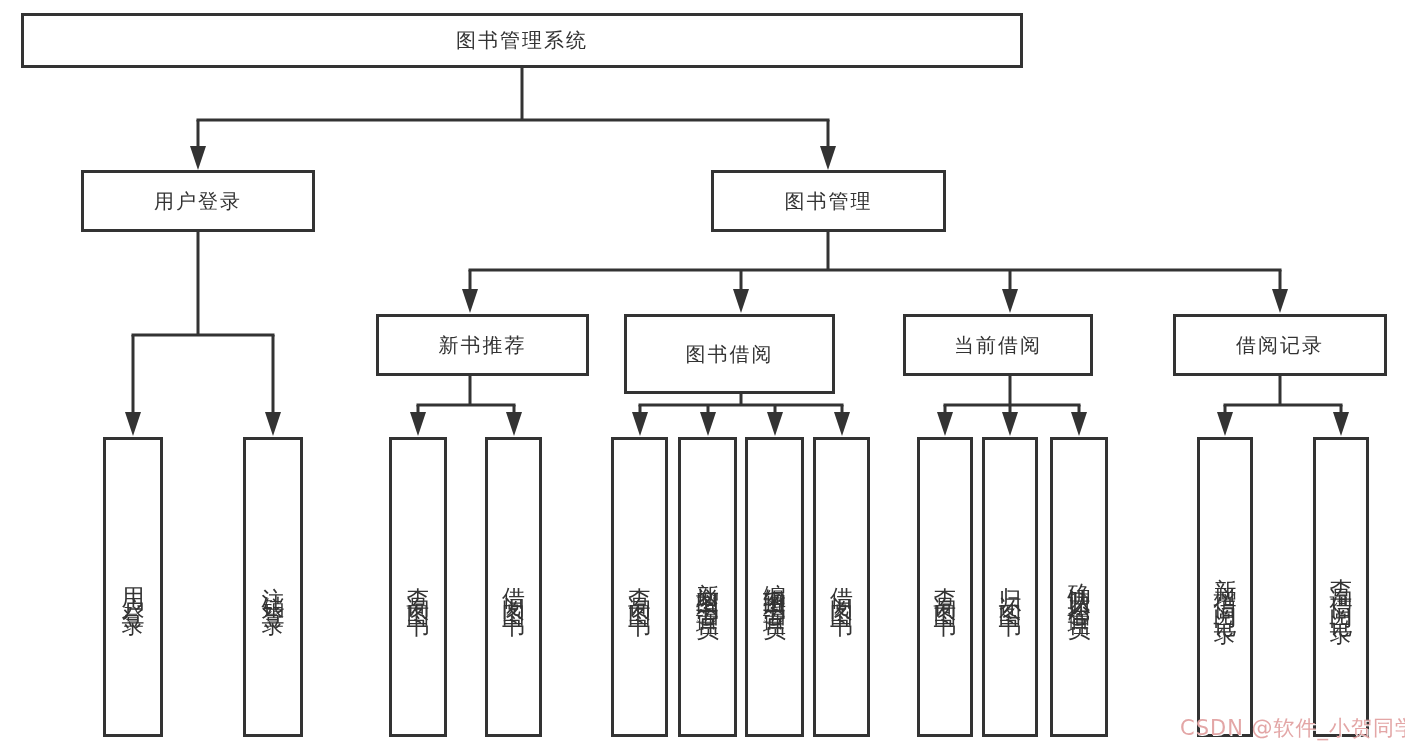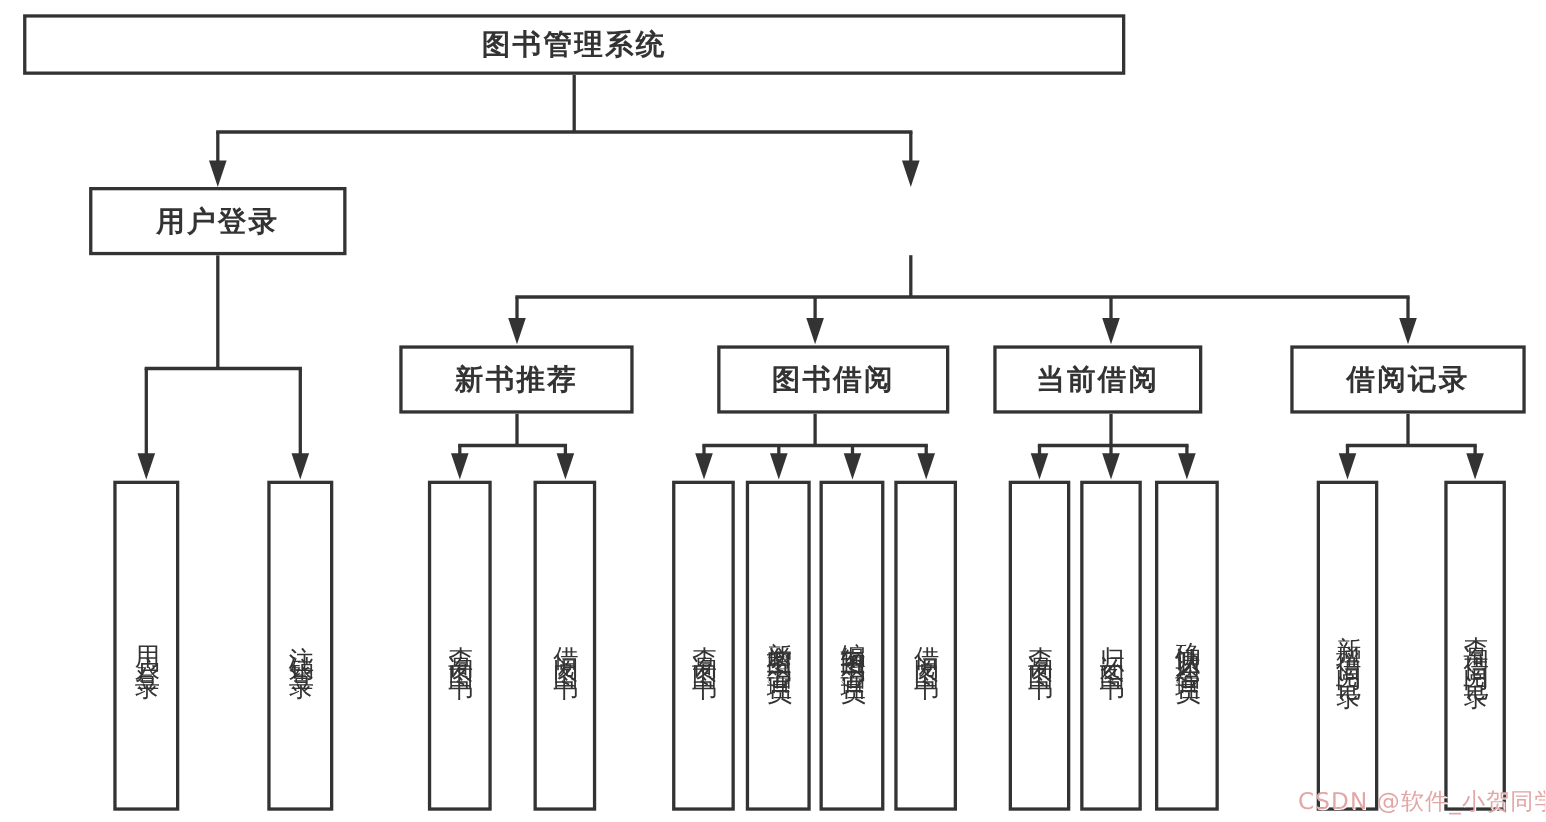--- a/index.html
+++ b/index.html
@@ -6,21 +6,21 @@
   .stage{
     position:relative;width:1405px;height:747px;background:#ffffff;
     font-family:"DejaVu Sans",sans-serif;overflow:hidden;
   }
   .stage svg{position:absolute;left:0;top:0;}
   .box{
     position:absolute;box-sizing:border-box;border:3px solid #333333;
     background:#ffffff;display:flex;align-items:center;justify-content:center;
     color:#333333;
   }
-  .hnode{font-size:26px;letter-spacing:2px;font-weight:700;}
+  .hnode{font-size:20px;letter-spacing:2px;font-weight:400;}
   .vtext{
     writing-mode:vertical-rl;text-orientation:mixed;
     font-size:23px;letter-spacing:9px;line-height:1;color:#333333;
   }
   .vtext.long{letter-spacing:5px;}
   .watermark{
     position:absolute;left:1180px;top:714px;font-size:21px;
     color:#e3a6a6;letter-spacing:1px;white-space:nowrap;
     text-shadow:1px 1px 0 #ffffff;
   }
@@ -95,23 +95,24 @@
       <polygon points="1002,412 1018,412 1010,436"></polygon>
       <polygon points="1071,412 1087,412 1079,436"></polygon>
       <polygon points="1217,412 1233,412 1225,436"></polygon>
       <polygon points="1333,412 1349,412 1341,436"></polygon>
     </g>
   </svg>
 
   <div class="box hnode" style="left:21px;top:13px;width:1002px;height:55px">图书管理系统</div>
 
   <div class="box hnode" style="left:81px;top:170px;width:234px;height:62px">用户登录</div>
+  <div class="box hnode" style="left:711px;top:170px;width:235px;height:62px">图书管理</div>
 
-  <div class="box hnode" style="left:363px;top:314px;width:213px;height:62px">新书推荐</div>
-  <div class="box hnode" style="left:652px;top:314px;width:211px;height:62px">图书借阅</div>
+  <div class="box hnode" style="left:376px;top:314px;width:213px;height:62px">新书推荐</div>
+  <div class="box hnode" style="left:624px;top:314px;width:211px;height:80px">图书借阅</div>
   <div class="box hnode" style="left:903px;top:314px;width:190px;height:62px">当前借阅</div>
   <div class="box hnode" style="left:1173px;top:314px;width:214px;height:62px">借阅记录</div>
 
   <div class="box" style="left:103px;top:437px;width:60px;height:300px">
     <span class="vtext">用户登录</span>
   </div>
   <div class="box" style="left:243px;top:437px;width:60px;height:300px">
     <span class="vtext">注销登录</span>
   </div>
 

